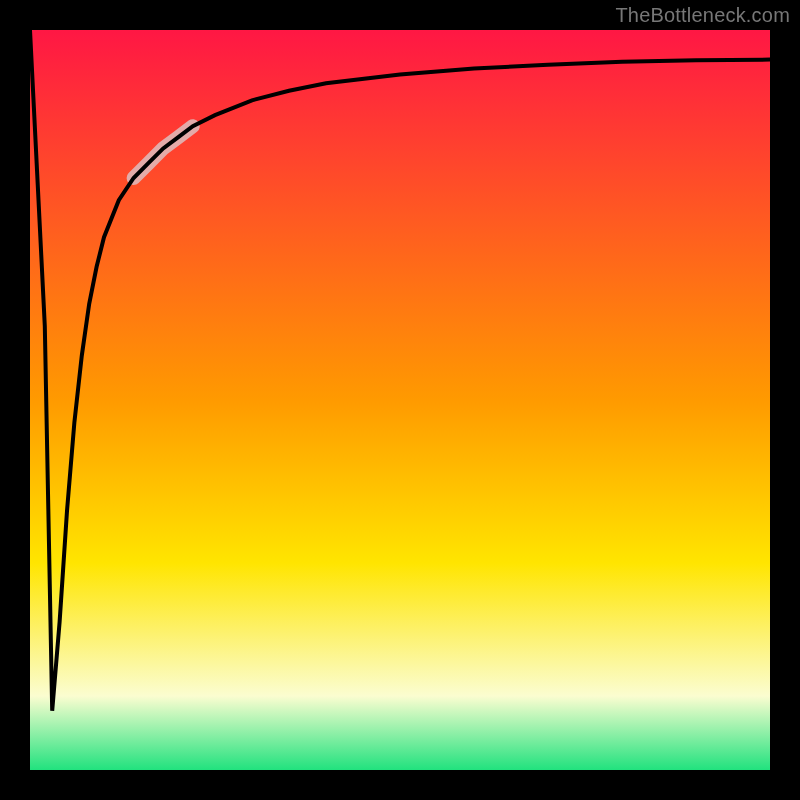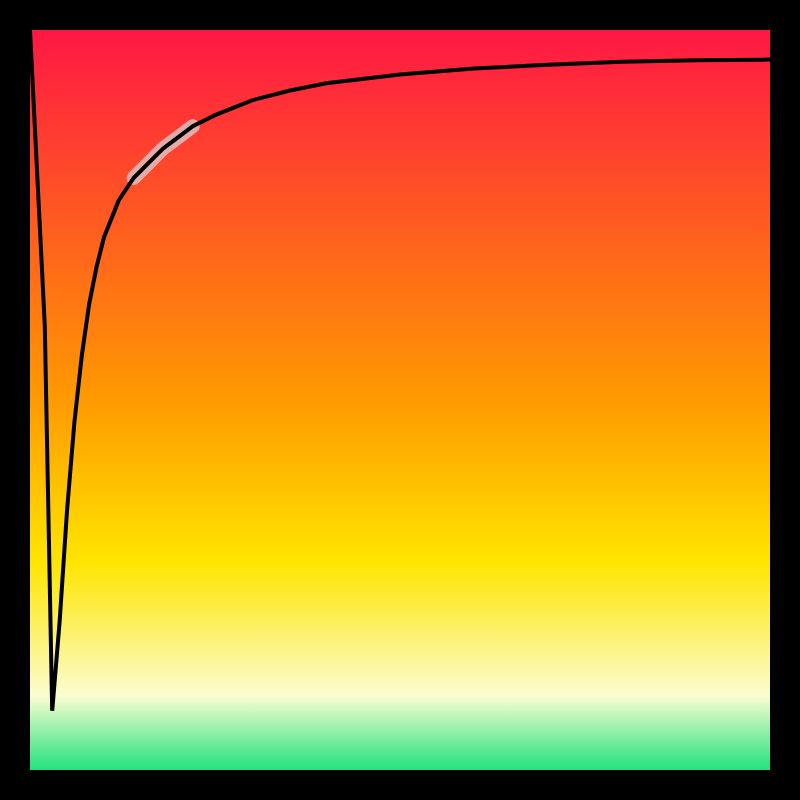--- a/index.html
+++ b/index.html
@@ -24,20 +24,21 @@
     letter-spacing: 0.2px;
     font-weight: 400;
     z-index: 10;
   }
   svg { display: block; }
 </style>
 </head>
 <body>
 
 <div class="wrap">
+  <div class="watermark">TheBottleneck.com</div>
 
   <svg id="chart-svg" width="800" height="800" viewBox="0 0 800 800">
     <defs>
       <linearGradient id="bg-grad" x1="0" y1="0" x2="0" y2="1">
           <stop offset="0%" stop-color="#ff1744"></stop>
           <stop offset="50%" stop-color="#ff9a00"></stop>
           <stop offset="72%" stop-color="#ffe500"></stop>
           <stop offset="90%" stop-color="#fbfdd0"></stop>
           <stop offset="100%" stop-color="#21e27e"></stop>
         </linearGradient>

